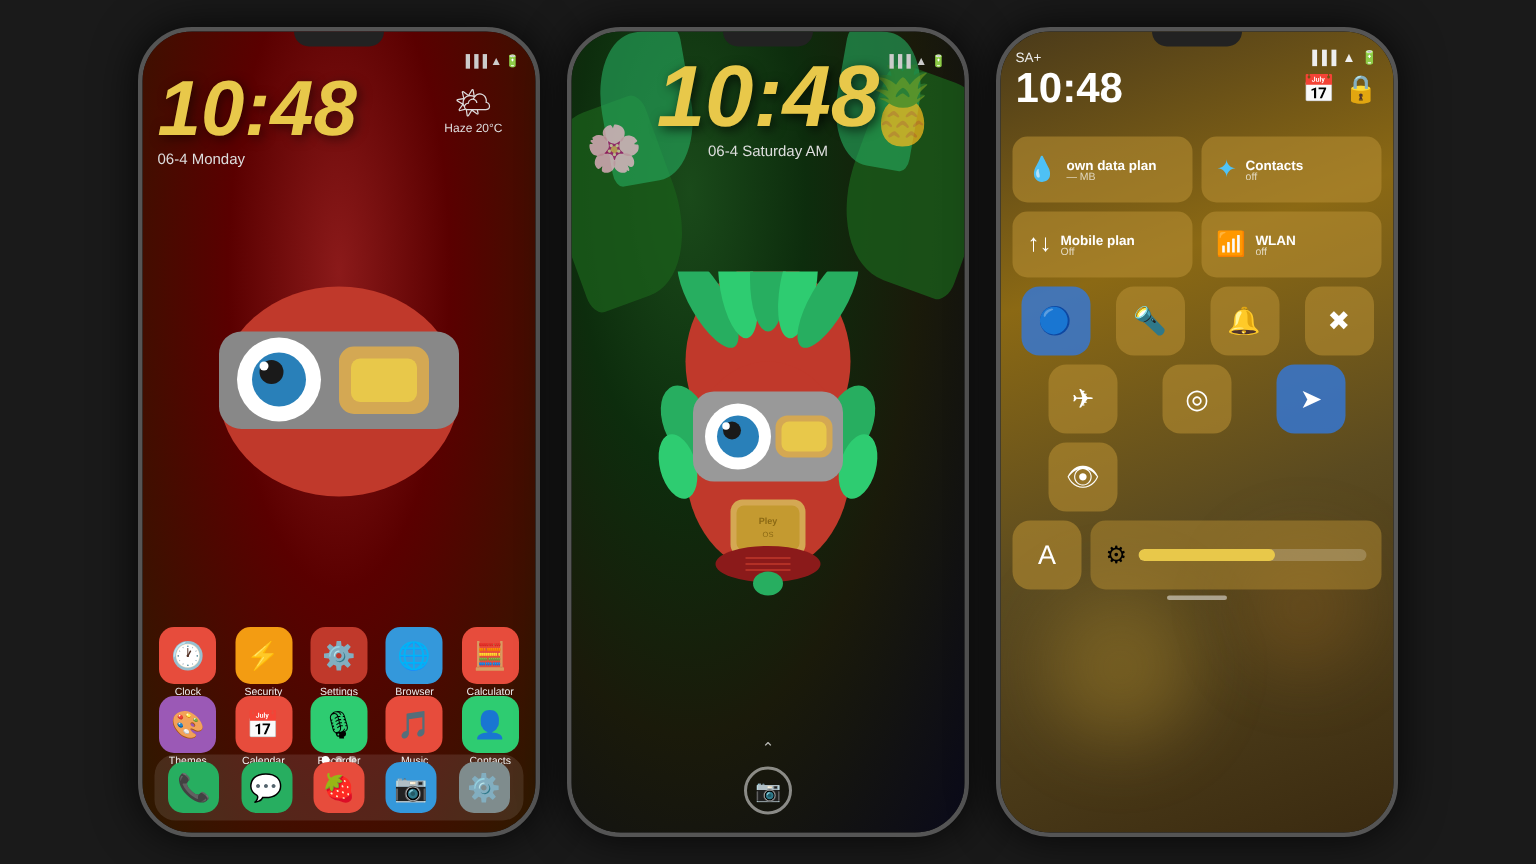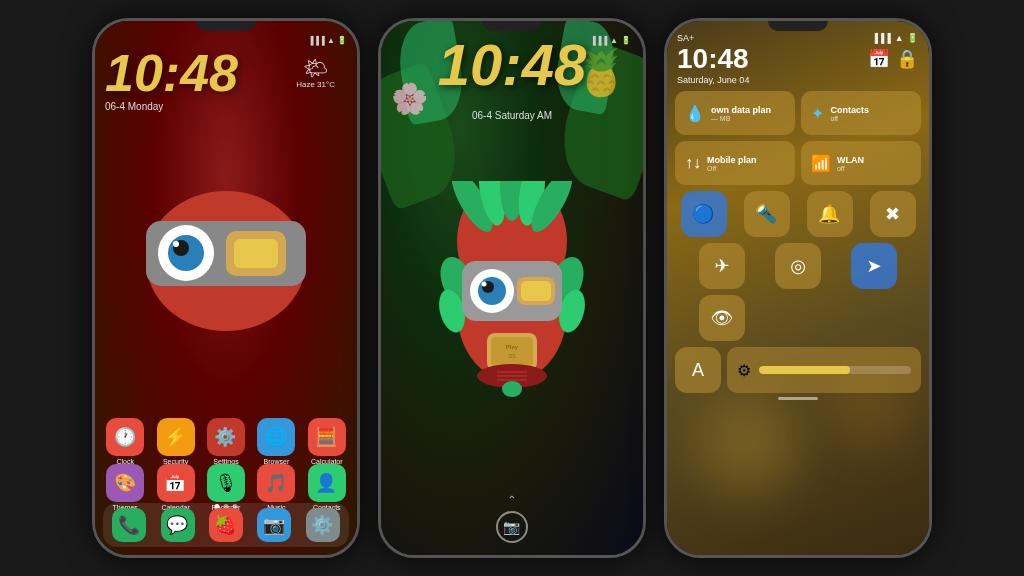--- a/index.html
+++ b/index.html
@@ -167,21 +167,21 @@
       font-size: 58px;
       font-weight: 900;
       color: #e8c84a;
       line-height: 1;
       text-shadow: 2px 2px 8px rgba(0,0,0,0.7);
       font-style: italic;
     }
     .phone2-date {
       font-size: 10px;
       color: #ddd;
-      margin-top: 16px;
+      margin-top: 2px;
     }
     .phone2-monster {
       position: absolute;
       top: 160px;
       left: 50%;
       transform: translateX(-50%);
       width: 160px;
       height: 200px;
     }
     .phone2-status {
@@ -347,21 +347,21 @@
     <div class="phone1-status">
       <span>▐▐▐ ▲ 🔋</span>
     </div>
     <div style="display:flex; align-items:flex-start; justify-content:space-between;">
       <div>
         <div class="phone1-time">10:48</div>
         <div class="phone1-date">06-4 Monday</div>
       </div>
       <div class="phone1-weather">
         <div style="font-size:20px;">🌤</div>
-        <div style="font-size:8px;">Haze 31°C</div>
+        <div style="font-size:8px;">Haze 20°C</div>
       </div>
     </div>
   </div>
 
   <div class="phone1-monster">
     <svg viewBox="0 0 200 200" width="200" height="200">
 
       <ellipse cx="100" cy="120" rx="80" ry="70" fill="#c0392b"></ellipse>
 
       <rect x="20" y="80" width="160" height="65" rx="15" fill="#888"></rect>
@@ -541,21 +541,20 @@
   </div>
 
   <div style="position:absolute;top:22px;left:10px;right:10px;">
     <div style="display:flex;justify-content:space-between;align-items:center;">
       <div class="phone3-time">10:48</div>
       <div style="display:flex;gap:6px;font-size:18px;">
         <span>📅</span>
         <span>🔒</span>
       </div>
     </div>
-    <div style="font-size:9px;color:#eee;">Saturday, June 04</div>
   </div>
 
   <div class="control-panel">
 
     <div class="control-row">
       <div class="control-tile">
         <div class="control-tile-icon">💧</div>
         <div class="control-tile-text">
           <div class="control-tile-title">own data plan</div>
           <div class="control-tile-sub">— MB</div>

